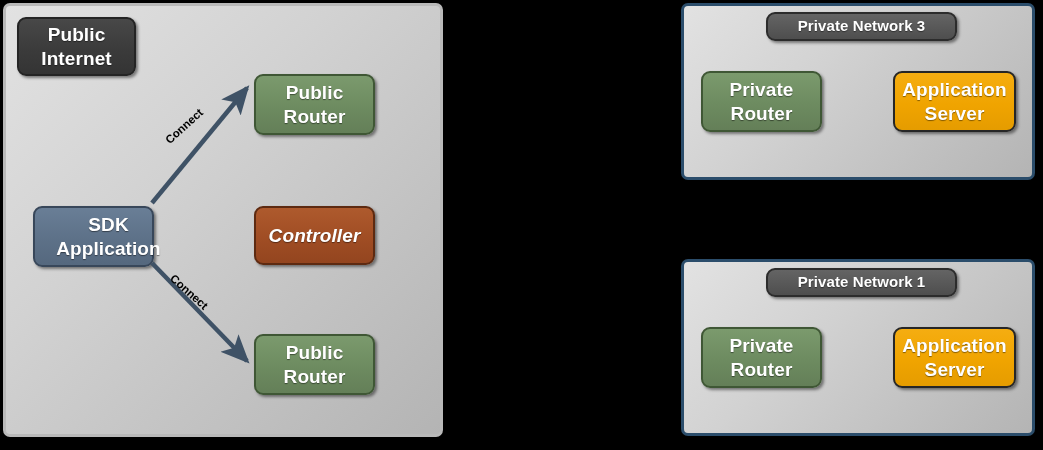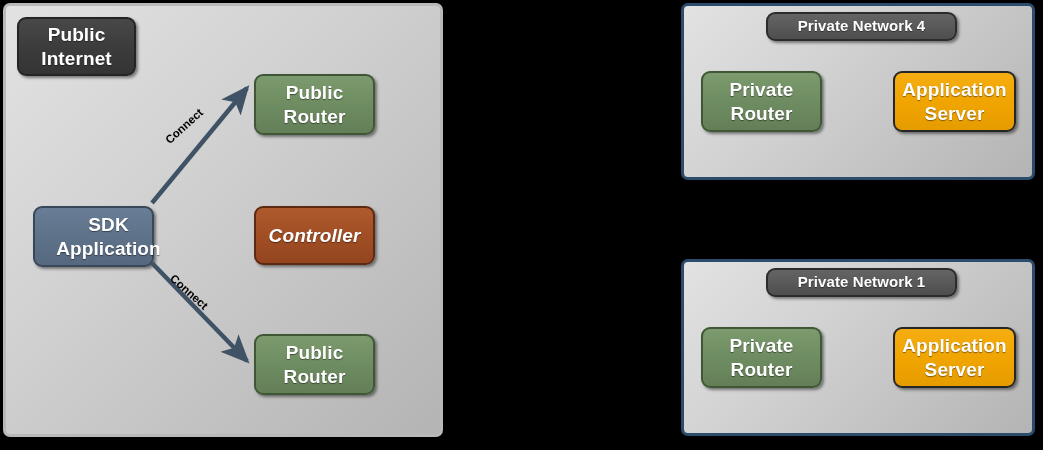--- a/index.html
+++ b/index.html
@@ -172,21 +172,21 @@
     <line x1="152" y1="263" x2="247" y2="361" stroke="#3f5266" stroke-width="4.5" marker-end="url(#arrowhead)"></line>
   </svg>
 
   <div class="edge-label edge-label-1">Connect</div>
 
   <div class="edge-label edge-label-2">Connect</div>
 
   <div class="panel panel-private panel-private-1">
 
     <div class="node n-gray" style="left:82px; top:6px; width:191px; height:29px; font-size:15px;">
-      <span>Private Network 4</span>
+      <span>Private Network 3</span>
     </div>
 
     <div class="node n-green" style="left:17px; top:65px; width:121px; height:61px;">
       <span>Private
 Router</span>
     </div>
 
     <div class="node n-orange" style="left:209px; top:65px; width:123px; height:61px;">
       <span>Application
 Server</span>

